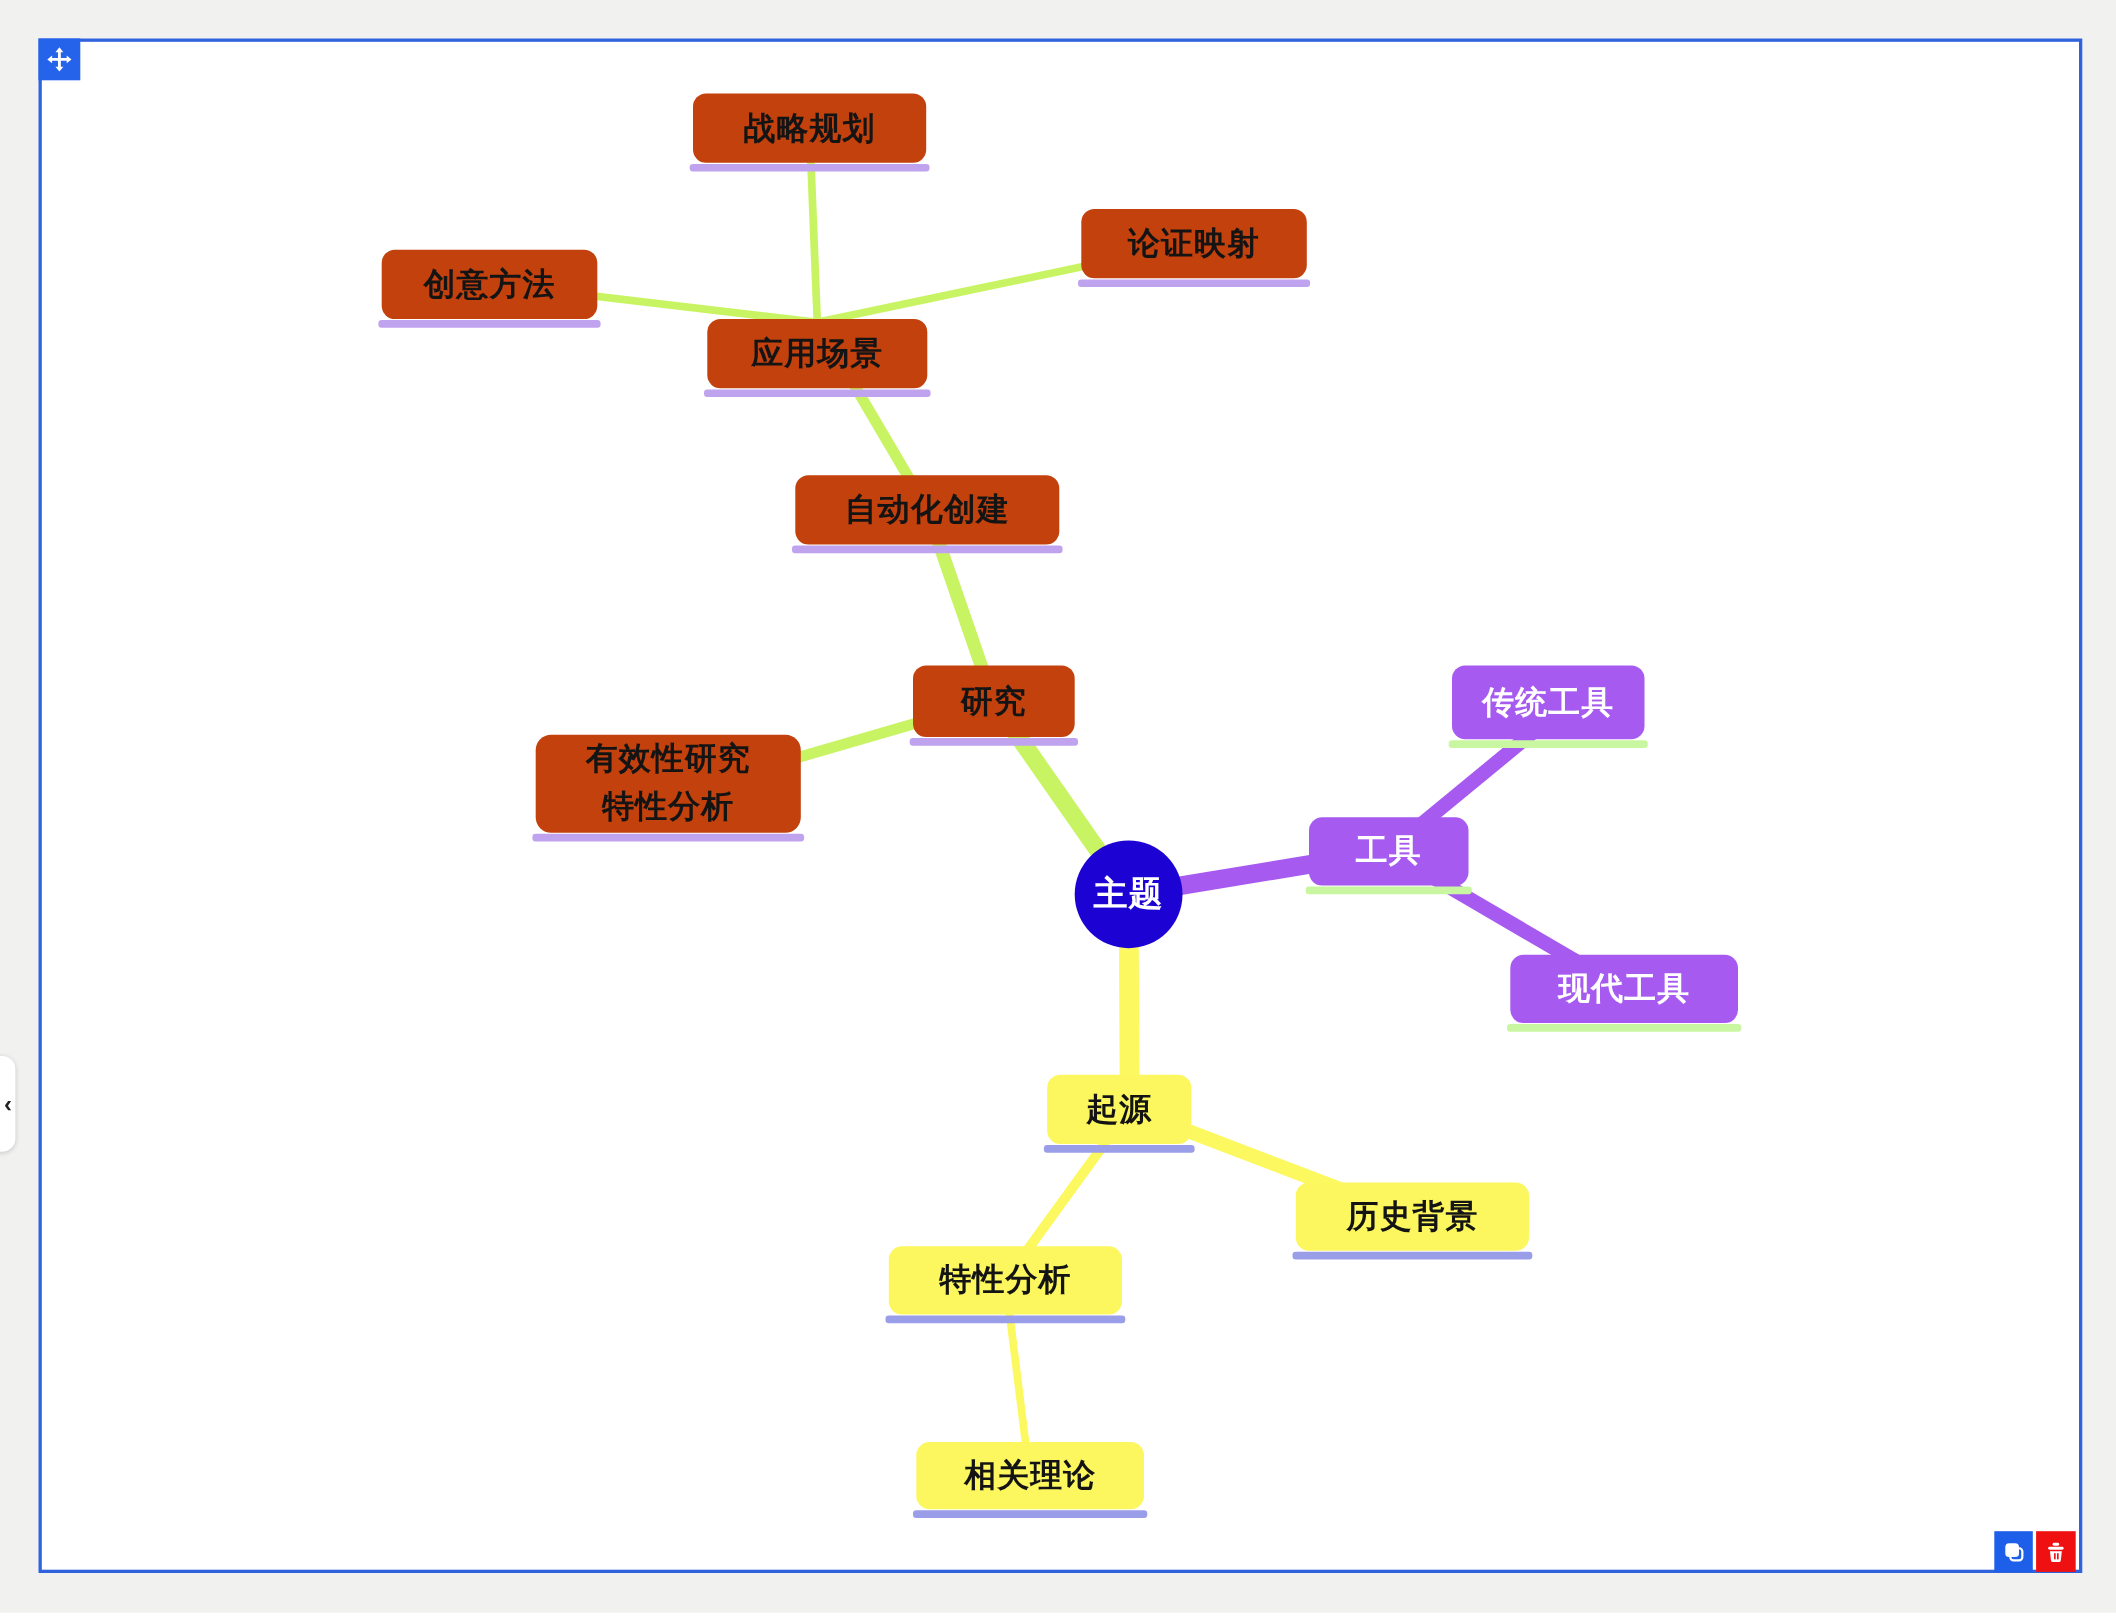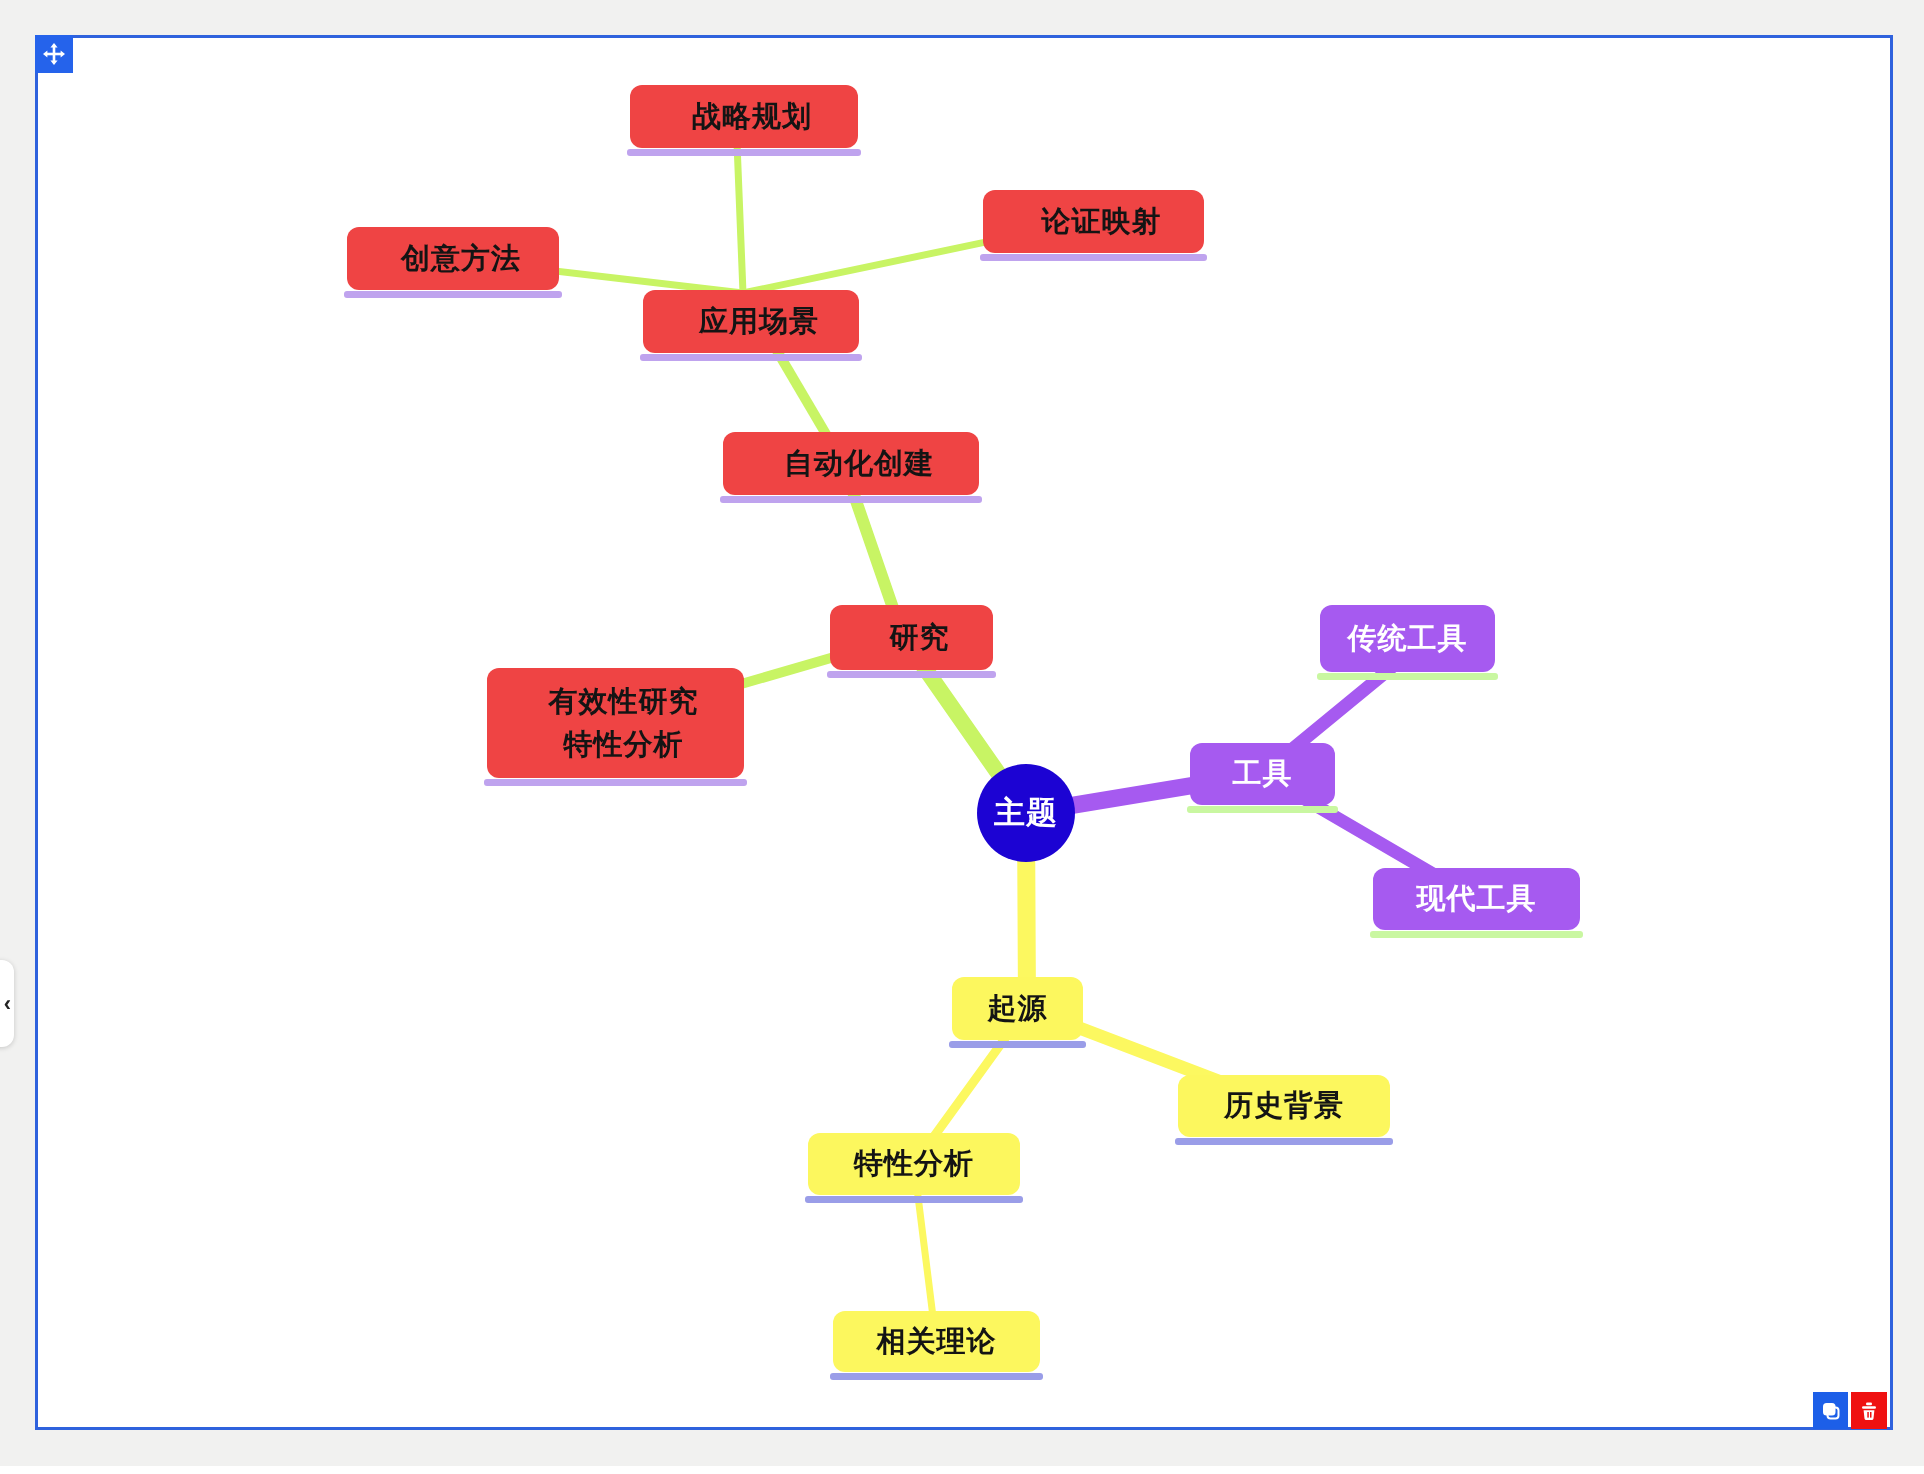--- a/index.html
+++ b/index.html
@@ -4,21 +4,21 @@
 <style>
   html,body{margin:0;padding:0;}
   body{font-family:"Liberation Sans","DejaVu Sans",sans-serif;}
   #page{position:relative;width:1924px;height:1474px;background:#f1f1f0;overflow:hidden;}
   #canvas{position:absolute;left:35px;top:35px;width:1858px;height:1395px;background:#ffffff;
           border:3px solid #2f62dd;box-sizing:border-box;}
   #edge-layer{position:absolute;left:0;top:0;width:1924px;height:1474px;z-index:1;pointer-events:none;}
   .node{position:absolute;display:flex;align-items:center;justify-content:center;border-radius:12px;
         font-weight:bold;font-size:29px;color:#141414;z-index:2;cursor:pointer;letter-spacing:1px;}
   .node::after{content:"";position:absolute;left:-3px;right:-3px;bottom:-8px;height:7px;border-radius:3px;}
-  .node.green{background:#ef4444;padding-left:16px;}   .node.green::after{background:#bfa3ee;}
+  .node.green{background:#c2410c;}   .node.green::after{background:#bfa3ee;}
   .node.yellow{background:#fcf75e;}  .node.yellow::after{background:#9a9de8;}
   .node.purple{background:#a65af0;color:#ffffff;} .node.purple::after{background:#c9f7a1;}
   .node.two-line{flex-direction:column;line-height:1.5;}
   #center-node{position:absolute;left:977px;top:764px;width:98px;height:98px;border-radius:50%;
         background:#1c03d3;color:#fff;display:flex;align-items:center;justify-content:center;
         font-size:31px;font-weight:bold;z-index:3;cursor:pointer;letter-spacing:1px;}
   #move-handle{position:absolute;left:35px;top:35px;width:38px;height:38px;background:#2563eb;
         display:flex;align-items:center;justify-content:center;z-index:4;cursor:move;}
   .corner-btn{position:absolute;border:none;display:flex;align-items:center;justify-content:center;
         z-index:4;cursor:pointer;padding:0;}
@@ -54,21 +54,21 @@
     <line x1="914" y1="1164" x2="936" y2="1341" stroke-width="7" stroke-linecap="round" stroke="#fcf860"></line>
   </svg>
 
   <div class="node green" style="left:630px;top:85px;width:212px;height:63px;">战略规划</div>
   <div class="node green" style="left:983px;top:190px;width:205px;height:63px;">论证映射</div>
   <div class="node green" style="left:347px;top:227px;width:196px;height:63px;">创意方法</div>
   <div class="node green" style="left:643px;top:262px;width:200px;height:63px;margin-top:28px;">应用场景</div>
   <div class="node green" style="left:723px;top:432px;width:240px;height:63px;">自动化创建</div>
   <div class="node green" style="left:830px;top:605px;width:147px;height:65px;">研究</div>
 
-  <div class="node green two-line" style="left:487px;top:668px;width:241px;height:110px;">
+  <div class="node green two-line" style="left:487px;top:668px;width:241px;height:89px;border-radius:14px;">
     <span>有效性研究</span>
     <span>特性分析</span>
   </div>
 
   <div class="node purple" style="left:1190px;top:743px;width:145px;height:62px;">工具</div>
   <div class="node purple" style="left:1320px;top:605px;width:175px;height:67px;">传统工具</div>
   <div class="node purple" style="left:1373px;top:868px;width:207px;height:62px;">现代工具</div>
 
   <div class="node yellow" style="left:952px;top:977px;width:131px;height:63px;">起源</div>
   <div class="node yellow" style="left:1178px;top:1075px;width:212px;height:62px;">历史背景</div>

